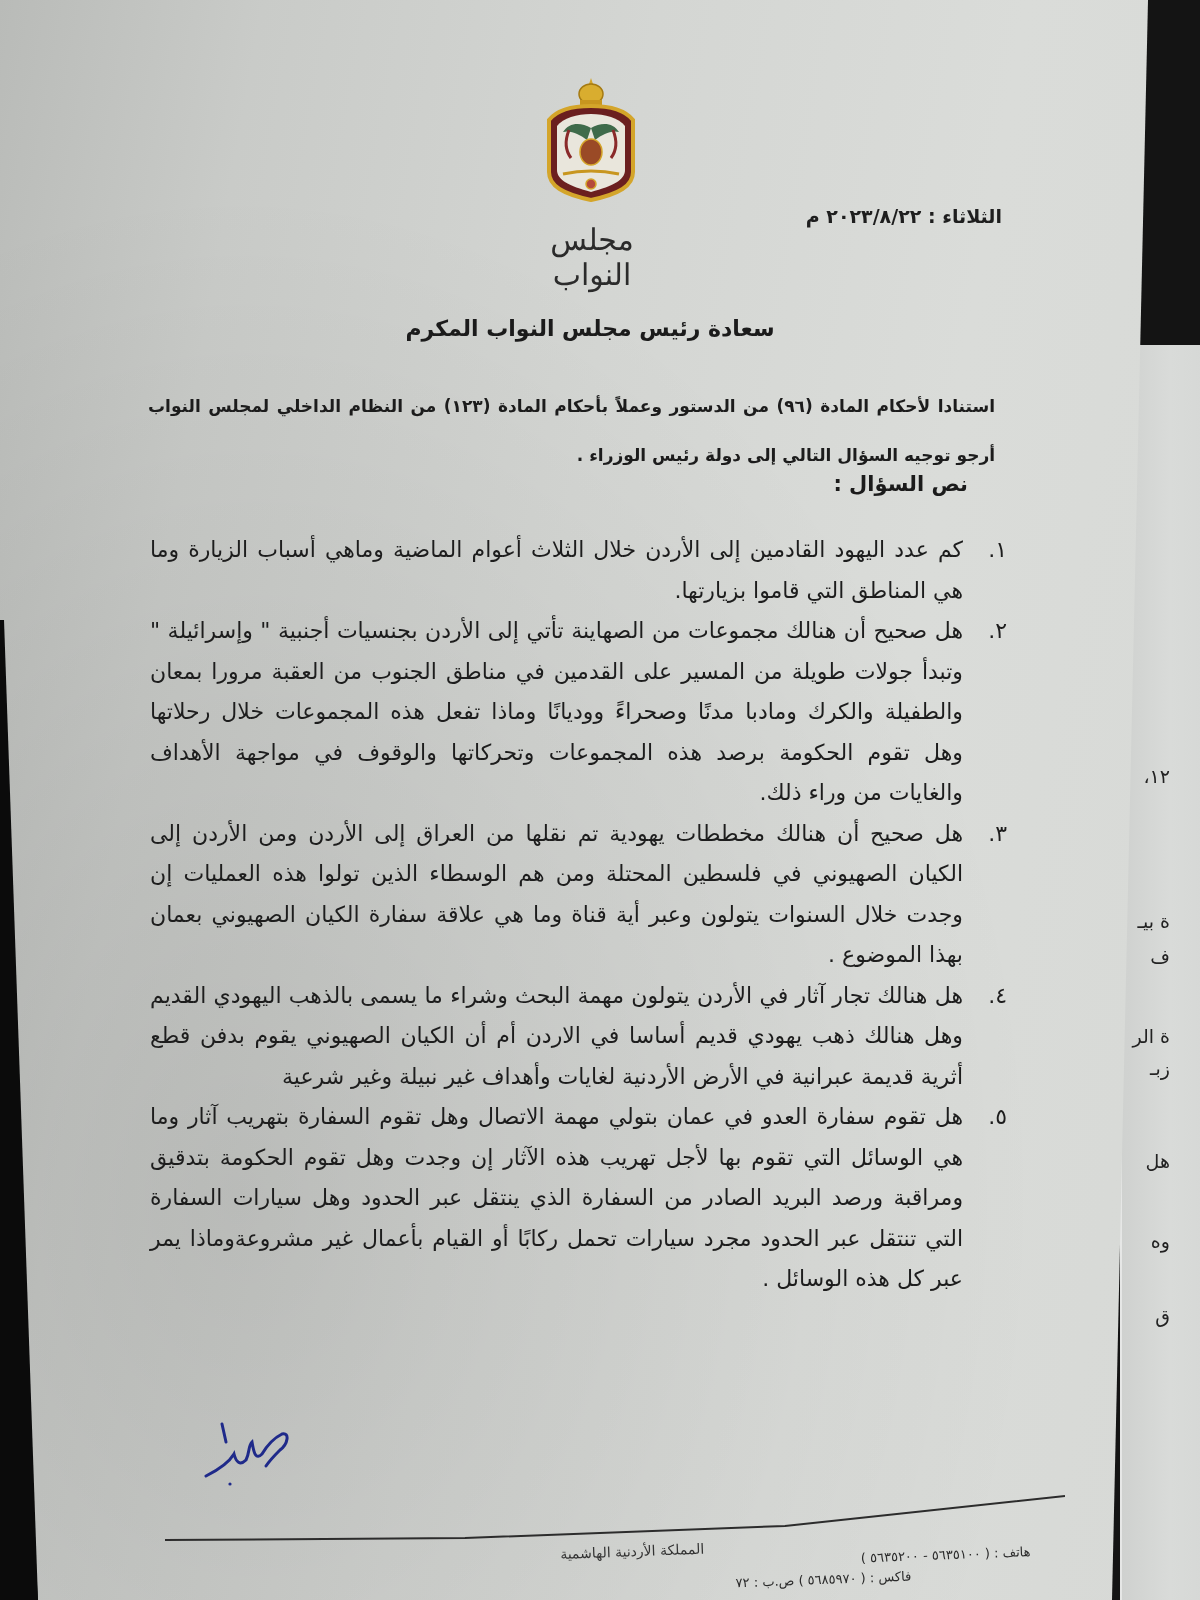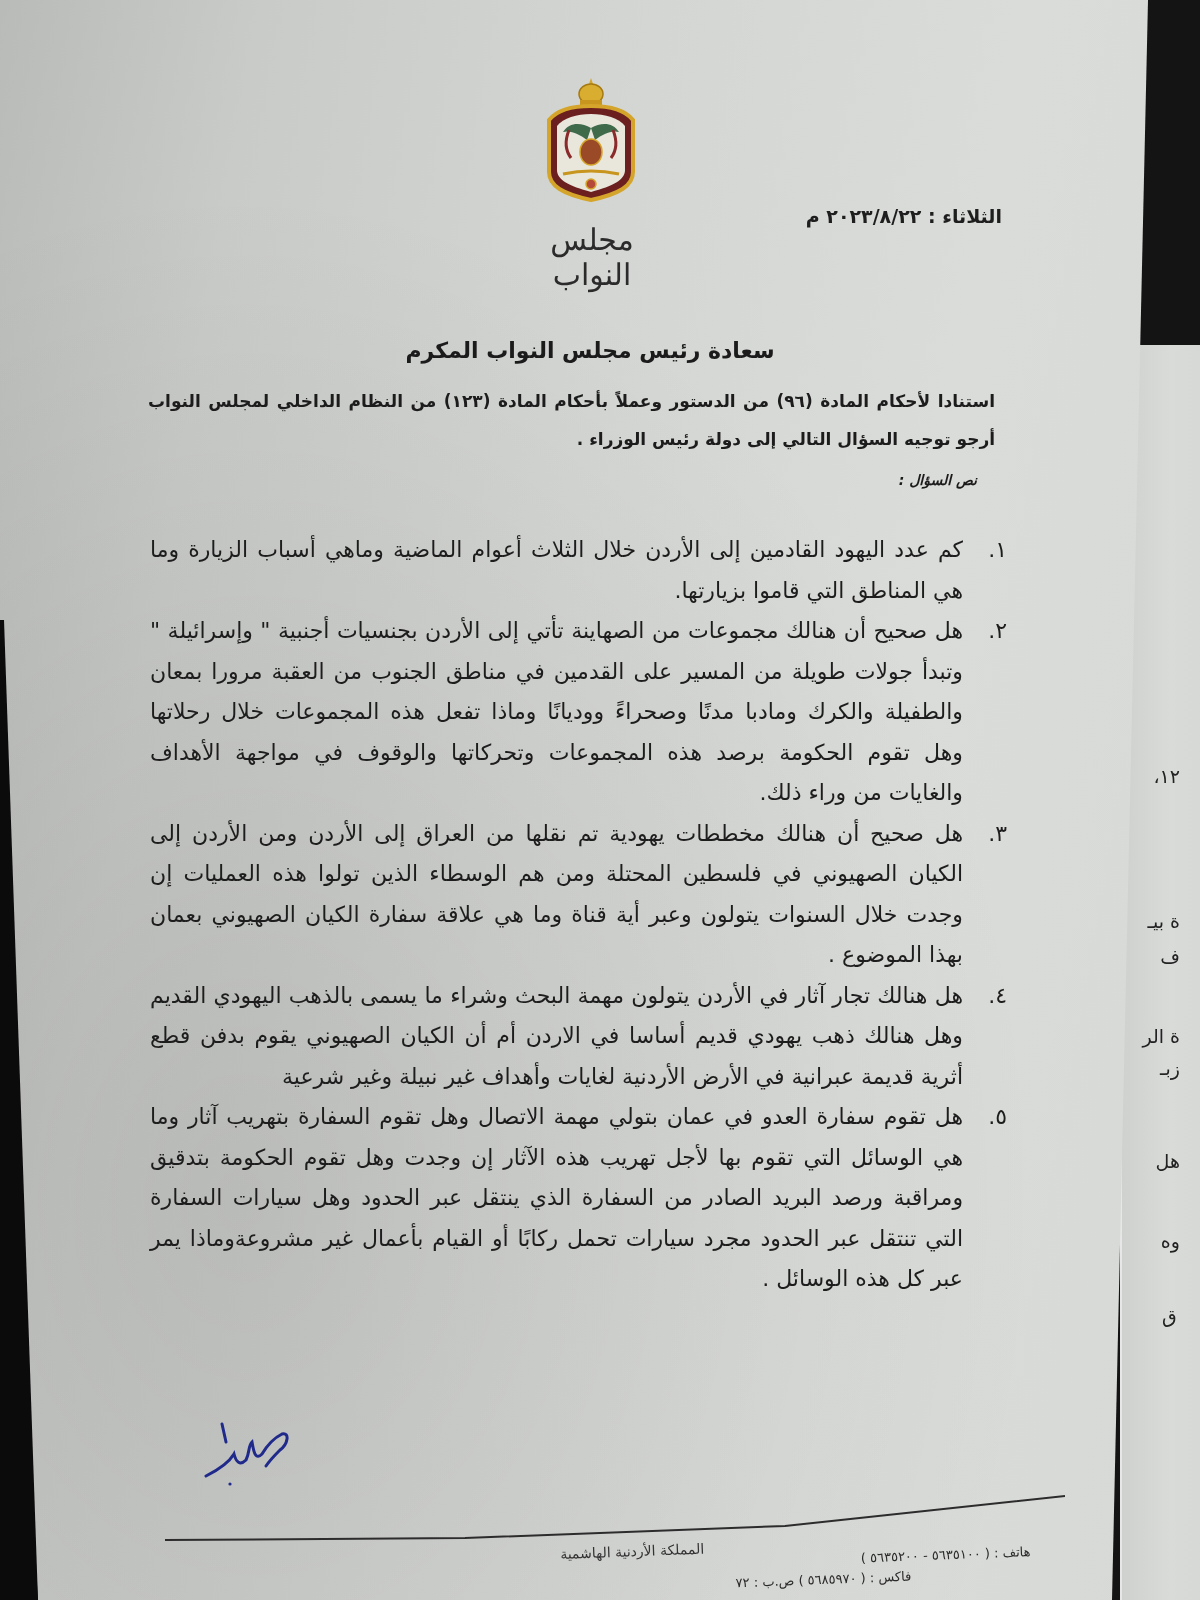--- a/index.html
+++ b/index.html
@@ -22,21 +22,21 @@
       position: absolute;
       left: 1120px;
       top: 345px;
       width: 120px;
       height: 1300px;
       background: linear-gradient(90deg, #cfd1cf 0%, #d9dbd9 40%, #d3d5d3 100%);
       border-left: 2px solid #e6e7e6;
     }
     .back-sheet .frag {
       position: absolute;
-      right: 62px;
+      right: 72px;
       font-family: "DejaVu Sans", sans-serif;
       font-size: 19px;
       color: #222;
       direction: rtl;
       white-space: nowrap;
       left: 40px;
       text-align: left;
     }
     .sheet {
       position: absolute;
@@ -91,52 +91,51 @@
       font-size: 19px;
       color: #1e1e1e;
       direction: rtl;
       white-space: nowrap;
       font-weight: bold;
     }
     .salutation {
       position: absolute;
       left: 380px;
       width: 420px;
-      top: 338px;
+      top: 316px;
       text-align: center;
       font-family: "DejaVu Sans", sans-serif;
       font-weight: bold;
       font-size: 22px;
       color: #1b1b1b;
       direction: rtl;
     }
     .intro {
       position: absolute;
       right: 190px;
       left: 148px;
       top: 382px;
       font-family: "DejaVu Sans", sans-serif;
       font-weight: bold;
       font-size: 17px;
-      line-height: 38px;
+      line-height: 49px;
       color: #1c1c1c;
       direction: rtl;
       text-align: justify;
       text-align-last: right;
     }
     .q-heading {
       position: absolute;
-      right: 208px;
+      right: 217px;
       top: 472px;
       font-family: "DejaVu Sans", sans-serif;
       font-weight: bold;
-      font-size: 14px;
+      font-size: 21px;
       color: #1b1b1b;
       direction: rtl;
-      font-style: italic;
     }
     .questions {
       position: absolute;
       right: 200px;
       left: 150px;
       top: 530px;
       margin: 0;
       padding: 0;
       list-style: none;
       direction: rtl;

